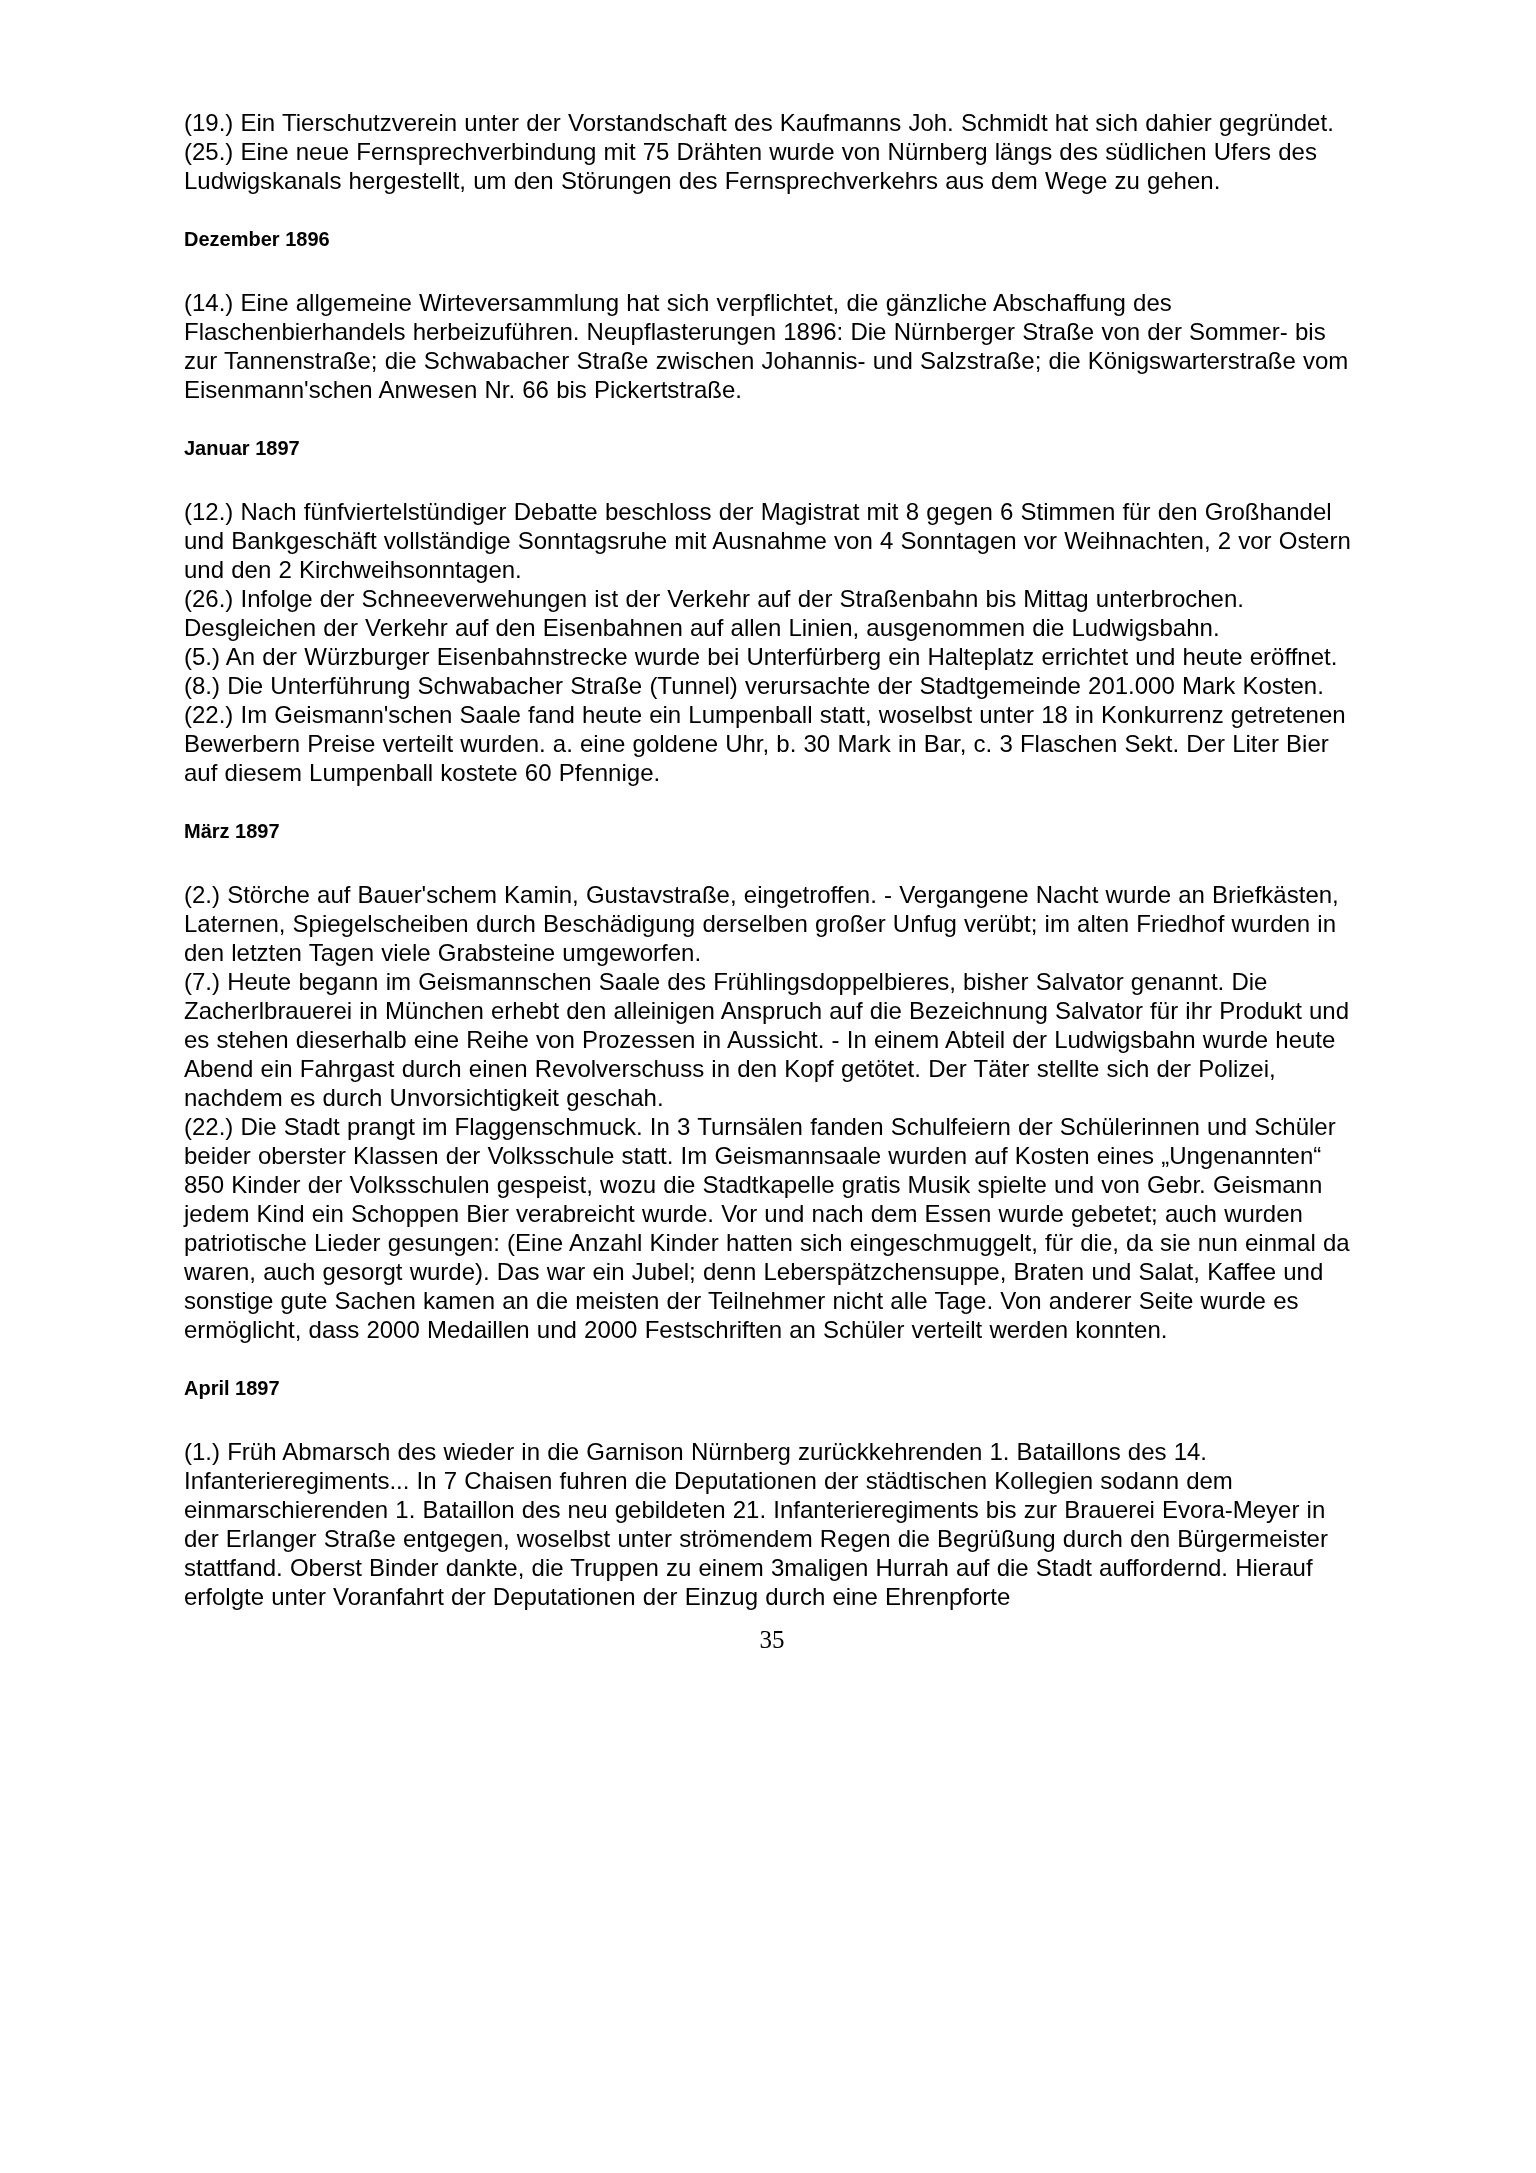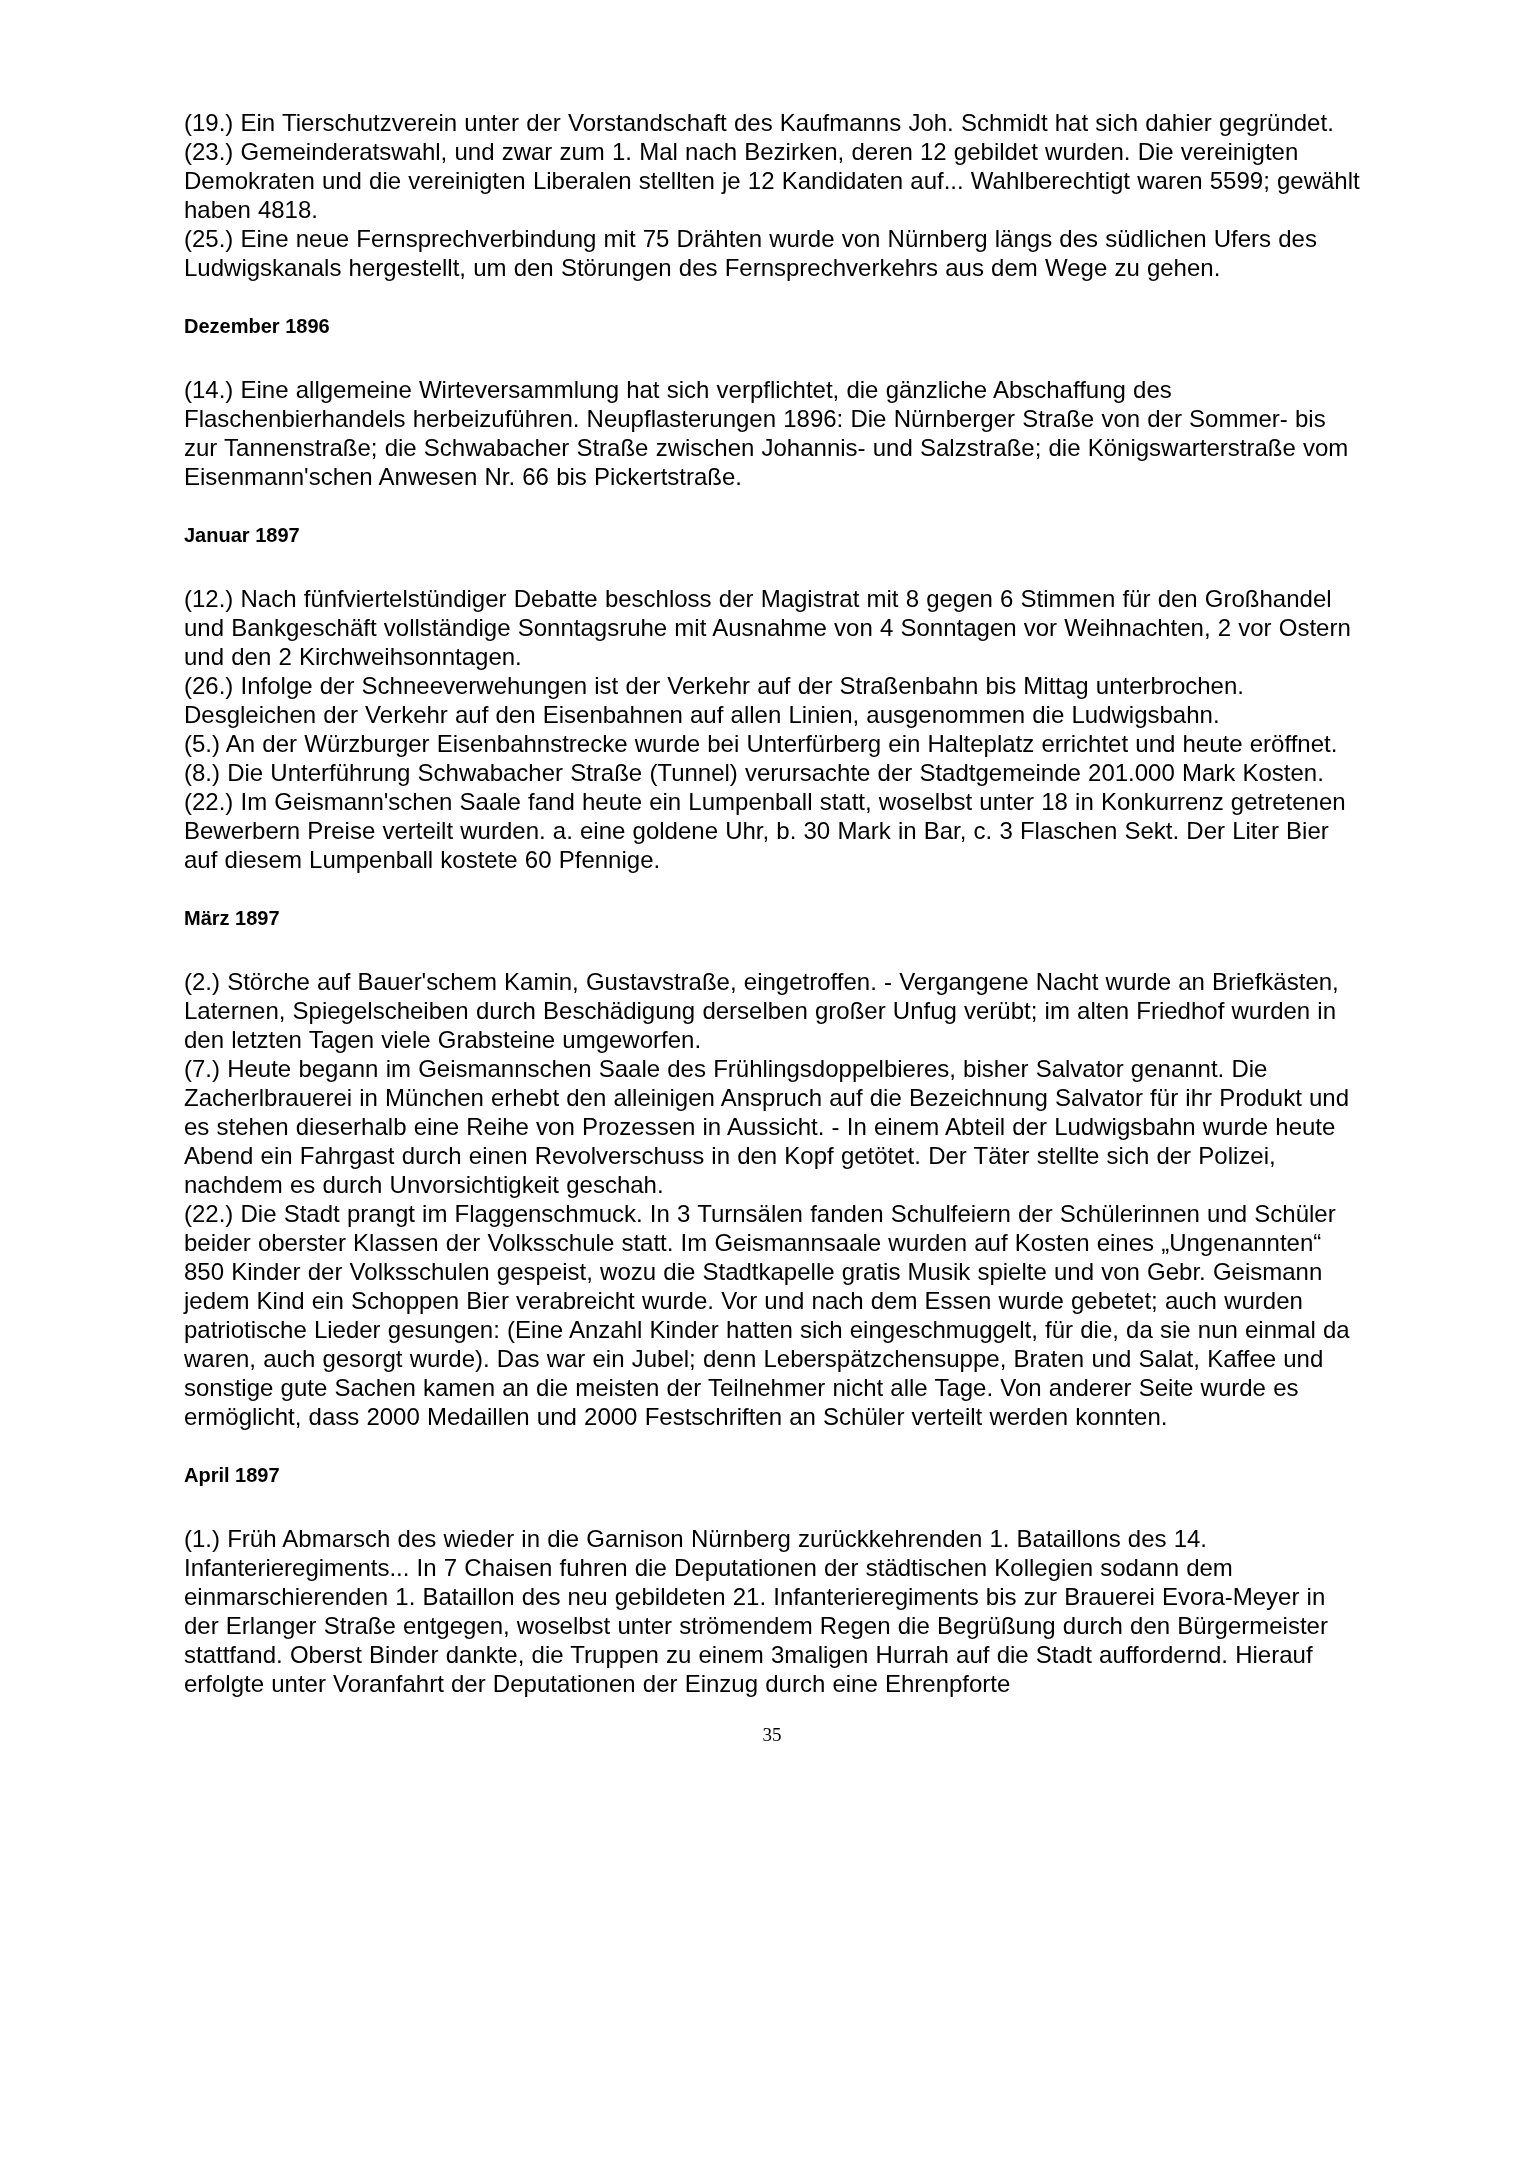--- a/index.html
+++ b/index.html
@@ -29,35 +29,34 @@
     text-align: left;
     word-spacing: 0.5px;
   }
   .month-heading {
     margin: 30px 0 34px 0;
     font-size: 20px;
     line-height: 29px;
     font-weight: 700;
   }
   .page-number {
-    margin-top: 22px;
+    margin-top: 14px;
     text-align: center;
     font-family: "Liberation Serif", serif;
-    font-size: 19px;
+    font-size: 25px;
     line-height: 29px;
   }
 </style>
 </head>
 <body>
 
 <div class="page">
   <div class="content">
 
     <p class="entry">(19.) Ein Tierschutzverein unter der Vorstandschaft des Kaufmanns Joh. Schmidt hat sich dahier gegründet.</p>
-    <p class="entry">(23.) Gemeinderatswahl, und zwar zum 1. Mal nach Bezirken, deren 12 gebildet wurden. Die vereinigten Demokraten und die vereinigten Liberalen stellten je 12 Kandidaten auf... Wahlberechtigt waren 5599; gewählt haben 4818.</p>
     <p class="entry">(25.) Eine neue Fernsprechverbindung mit 75 Drähten wurde von Nürnberg längs des südlichen Ufers des Ludwigskanals hergestellt, um den Störungen des Fernsprechverkehrs aus dem Wege zu gehen.</p>
 
     <h2 class="month-heading">Dezember 1896</h2>
     <p class="entry">(14.) Eine allgemeine Wirteversammlung hat sich verpflichtet, die gänzliche Abschaffung des Flaschenbierhandels herbeizuführen. Neupflasterungen 1896: Die Nürnberger Straße von der Sommer- bis zur Tannenstraße; die Schwabacher Straße zwischen Johannis- und Salzstraße; die Königswarterstraße vom Eisenmann'schen Anwesen Nr. 66 bis Pickertstraße.</p>
 
     <h2 class="month-heading">Januar 1897</h2>
     <p class="entry">(12.) Nach fünfviertelstündiger Debatte beschloss der Magistrat mit 8 gegen 6 Stimmen für den Großhandel und Bankgeschäft vollständige Sonntagsruhe mit Ausnahme von 4 Sonntagen vor Weihnachten, 2 vor Ostern und den 2 Kirchweihsonntagen.</p>
     <p class="entry">(26.) Infolge der Schneeverwehungen ist der Verkehr auf der Straßenbahn bis Mittag unterbrochen. Desgleichen der Verkehr auf den Eisenbahnen auf allen Linien, ausgenommen die Ludwigsbahn.</p>
 
     <p class="entry">(5.) An der Würzburger Eisenbahnstrecke wurde bei Unterfürberg ein Halteplatz errichtet und heute eröffnet.</p>

